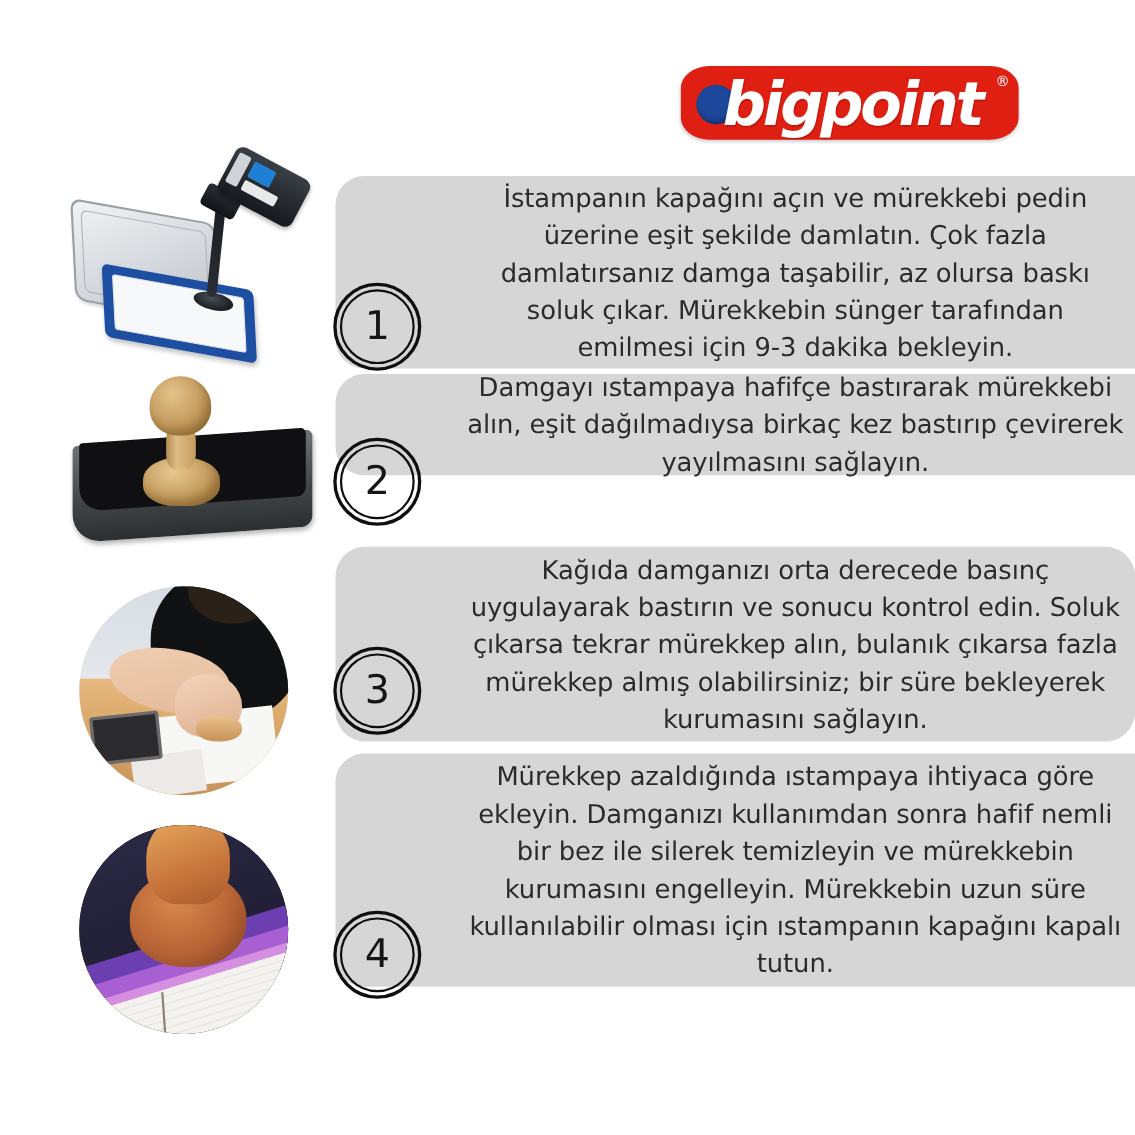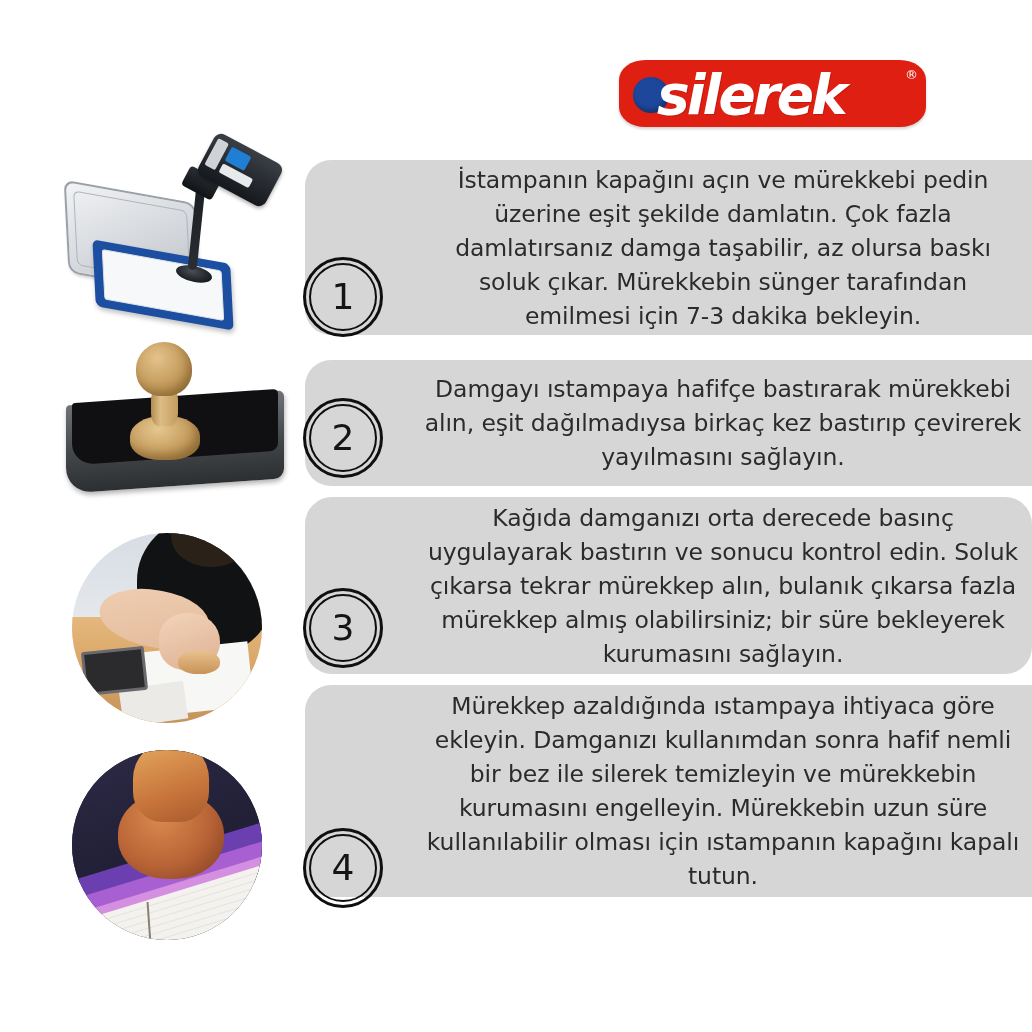--- a/index.html
+++ b/index.html
@@ -301,34 +301,34 @@
     border-radius: 48% 48% 46% 46%; }
 </style>
 </head>
 <body>
 
 <div id="page">
 
   <div id="logo">
     <div id="logo-plate"></div>
     <div id="logo-dot"></div>
-    <div id="logo-word">silerek</div>
+    <div id="logo-word">bigpoint</div>
     <div id="logo-reg">®</div>
   </div>
 
   <div class="panel" style="top:160px;height:175px;">
-    <div class="panel-text">İstampanın kapağını açın ve mürekkebi pedin üzerine eşit şekilde damlatın. Çok fazla damlatırsanız damga taşabilir, az olursa baskı soluk çıkar. Mürekkebin sünger tarafından emilmesi için 7-3 dakika bekleyin.</div>
+    <div class="panel-text">İstampanın kapağını açın ve mürekkebi pedin üzerine eşit şekilde damlatın. Çok fazla damlatırsanız damga taşabilir, az olursa baskı soluk çıkar. Mürekkebin sünger tarafından emilmesi için 9-3 dakika bekleyin.</div>
   </div>
   <div class="badge" style="left:303px;top:257px;">
     <div class="ring-outer"></div>
     <div class="ring-inner"></div>
     <div class="num">1</div>
   </div>
 
-  <div class="panel" style="top:360px;height:126px;">
+  <div class="panel" style="top:340px;height:92px;">
     <div class="panel-text">Damgayı ıstampaya hafifçe bastırarak mürekkebi alın, eşit dağılmadıysa birkaç kez bastırıp çevirerek yayılmasını sağlayın.</div>
   </div>
   <div class="badge" style="left:303px;top:398px;">
     <div class="ring-outer"></div>
     <div class="ring-inner"></div>
     <div class="num">2</div>
   </div>
 
   <div class="panel" style="top:497px;height:177px;border-radius:27px;">
     <div class="panel-text">Kağıda damganızı orta derecede basınç uygulayarak bastırın ve sonucu kontrol edin. Soluk çıkarsa tekrar mürekkep alın, bulanık çıkarsa fazla mürekkep almış olabilirsiniz; bir süre bekleyerek kurumasını sağlayın.</div>

